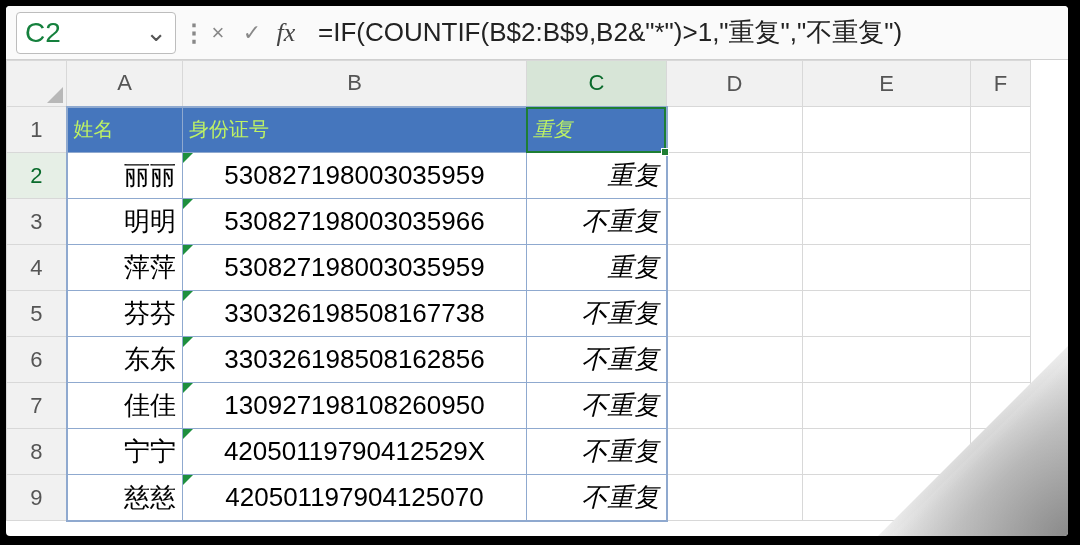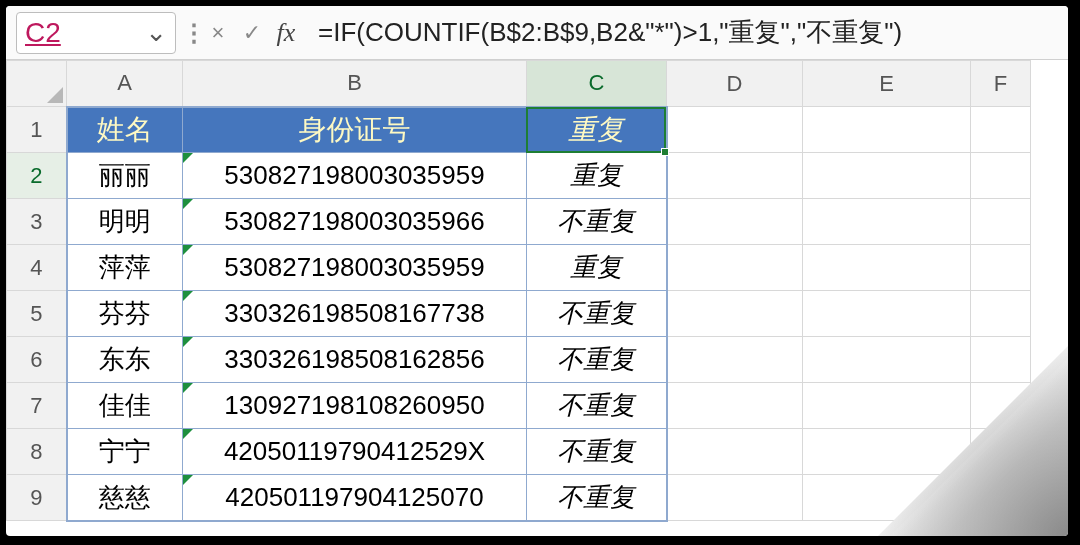--- a/index.html
+++ b/index.html
@@ -33,21 +33,21 @@
     width: 160px; height: 42px;
     margin: 0 6px 0 10px;
     border: 1px solid #bdbdbd;
     border-radius: 4px;
     background: #fff;
     display: flex;
     align-items: center;
     padding: 0 8px;
     position: relative;
   }
-  .namebox-text { flex: 1; font-size: 28px; color: #be185d; text-decoration: underline; }
+  .namebox-text { flex: 1; font-size: 28px; color: #15803d; }
   .namebox-chev { color: #555; }
   .divider-dots {
     width: 14px; font-size: 24px; font-weight: bold; color: #888;
     text-align: center; letter-spacing: -2px;
   }
   .fbar-btns {
     display: flex; align-items: center; gap: 6px;
     padding: 0 8px;
   }
   .f-icon {
@@ -106,29 +106,29 @@
 
   .col-rowh { width: 60px; }
   .col-A { width: 116px; }
   .col-B { width: 344px; }
   .col-C { width: 140px; }
   .col-D { width: 136px; }
   .col-E { width: 168px; }
   .col-F { width: 60px; }
 
   td.cell { padding: 0 6px; }
-  td.cell.center { text-align: center; }
+  td.cell.center { text-align: right; }
   td.cell.left   { text-align: center; }
 
   
   .hdrcell {
     background: #4576bd !important;
-    color: #fef9c3;
-    text-align: center;
-    font-size: 28px;
+    color: #bef264;
+    text-align: left;
+    font-size: 20px;
   }
 
   
   .tbl-edge-t { border-top: 2px solid #8fa9cf !important; }
   .tbl-edge-b { border-bottom: 2px solid #8fa9cf !important; }
   .tbl-edge-l { border-left: 2px solid #8fa9cf !important; }
   .tbl-edge-r { border-right: 2px solid #8fa9cf !important; font-style: italic; }
   .tbl-inner  { border-color: #8fa9cf !important; }
 
   

